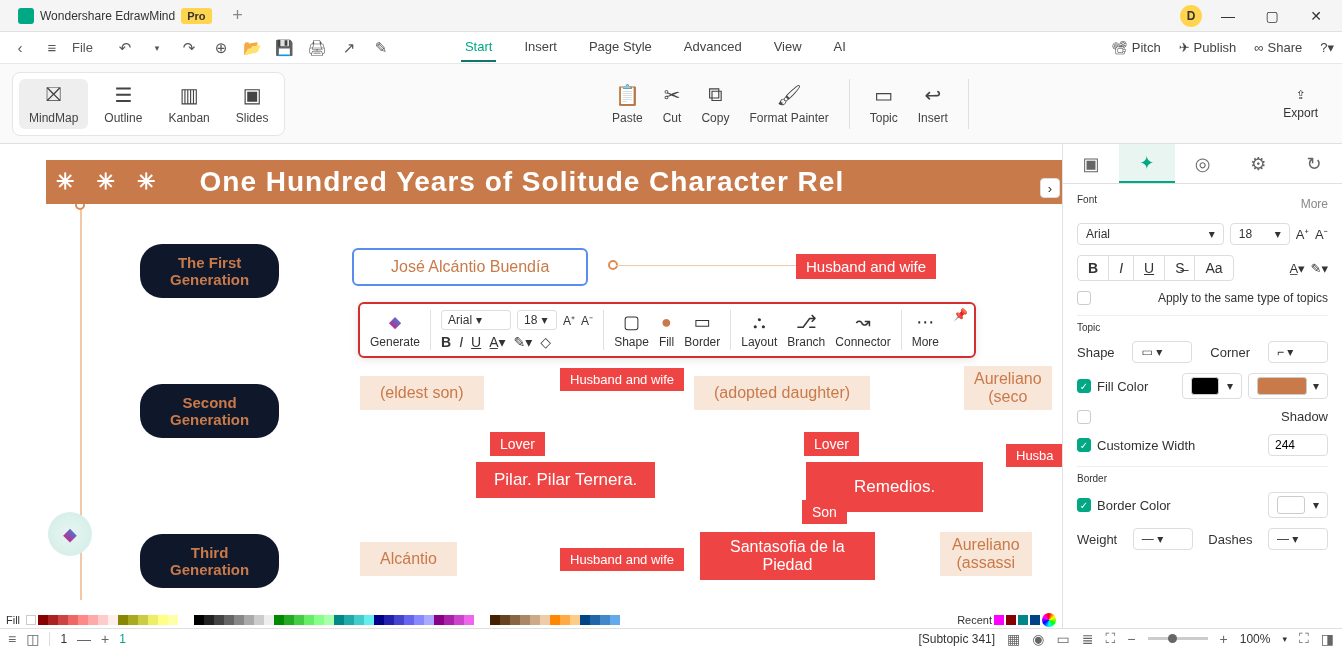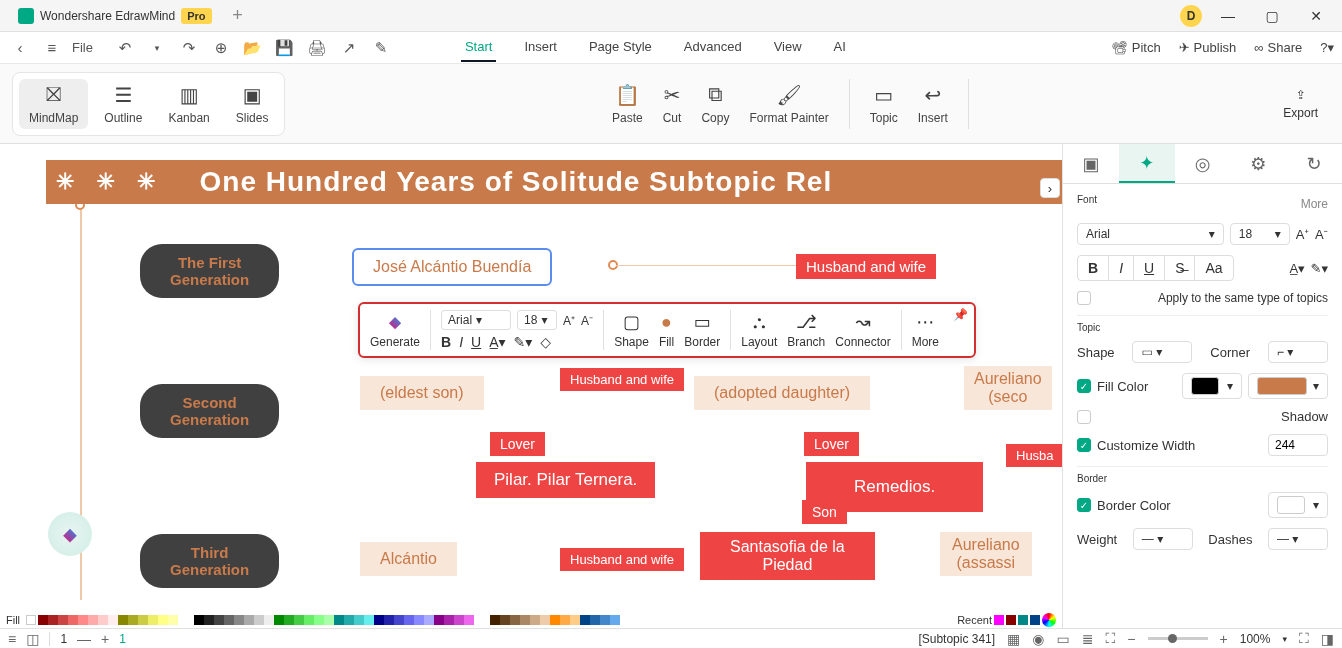--- a/index.html
+++ b/index.html
@@ -16,40 +16,40 @@
 .pro-badge { background: #ffd54f; color: #333; padding: 2px 6px; border-radius: 3px; font-size: 11px; font-weight: bold; }
 .titlebar-right { margin-left: auto; display: flex; align-items: center; gap: 8px; padding-right: 8px; }
 .user-badge { width: 22px; height: 22px; border-radius: 50%; background: #ffd54f; display: flex; align-items: center; justify-content: center; font-weight: bold; font-size: 12px; }
 .win-btn { width: 36px; height: 32px; display: flex; align-items: center; justify-content: center; font-size: 14px; }
 
 
 .menubar { height: 32px; display: flex; align-items: center; padding: 0 8px; gap: 8px; border-bottom: 1px solid #e8e8e8; }
 .mb-icon { width: 24px; display: flex; justify-content: center; font-size: 15px; color: #555; }
 .mb-menu { display: flex; gap: 24px; margin-left: 60px; }
 .mb-item { font-size: 13px; padding: 6px 4px; color: #444; }
-.mb-item.active { color: #00a884; border-bottom: 2px solid #0f172a; font-weight: 500; }
+.mb-item.active { color: #00a884; border-bottom: 2px solid #0f766e; font-weight: 500; }
 .mb-right { margin-left: auto; display: flex; gap: 18px; align-items: center; }
 .mb-rbtn { display: flex; align-items: center; gap: 4px; font-size: 13px; color: #444; }
 
 
 .ribbon { height: 80px; background: #fafafa; display: flex; align-items: center; padding: 0 12px; gap: 0; border-bottom: 1px solid #e0e0e0; }
 .rgroup { display: flex; gap: 6px; padding: 6px; background: #fff; border: 1px solid #e5e5e5; border-radius: 8px; margin-right: 12px; }
 .rbtn { display: flex; flex-direction: column; align-items: center; justify-content: center; padding: 4px 10px; font-size: 12px; color: #444; gap: 4px; border-radius: 6px; }
 .rbtn.active { background: #eee; }
 .rbtn .ricon { font-size: 20px; height: 24px; display: flex; align-items: center; }
 .ribbon-right { margin-left: auto; display: flex; flex-direction: column; align-items: center; gap: 4px; font-size: 12px; padding-right: 12px; }
 .rsep { width: 1px; height: 50px; background: #e0e0e0; margin: 0 10px; }
 
 
 .canvas-wrap { position: absolute; top: 144px; left: 0; right: 280px; bottom: 48px; overflow: hidden; background: #fff; }
 .canvas { position: relative; width: 100%; height: 100%; }
 .band { position: absolute; left: 46px; right: 0; top: 16px; height: 44px; background: #c97a4a; color: #fff; font-size: 28px; font-weight: bold; display: flex; align-items: center; padding-left: 10px; letter-spacing: 1px; white-space: nowrap; overflow: hidden; }
 .band-deco { font-size: 22px; letter-spacing: 8px; margin-right: 36px; }
-.gen-label { position: absolute; background: #404040; color: #c97a4a; padding: 10px 30px; border-radius: 22px; font-weight: bold; text-align: center; font-size: 15px; }
-.node-sel { position: absolute; border: 2px solid #5a8dee; border-radius: 6px; background: #fff; padding: 8px 19px; color: #c97a4a; font-size: 16px; }
+.gen-label { position: absolute; background: #0f172a; color: #c97a4a; padding: 10px 30px; border-radius: 22px; font-weight: bold; text-align: center; font-size: 15px; }
+.node-sel { position: absolute; border: 2px solid #5a8dee; border-radius: 6px; background: #fff; padding: 8px 37px; color: #c97a4a; font-size: 16px; }
 .node-brown { position: absolute; background: #ef4444; color: #fff; padding: 4px 10px; font-size: 15px; white-space: nowrap; }
 .node-light { position: absolute; background: #f8e6d8; color: #c97a4a; padding: 8px 20px; font-size: 16px; white-space: nowrap; text-align: center; }
 .guideline { position: absolute; left: 80px; top: 60px; bottom: 0; width: 2px; background: #f2c9a8; }
 .guide-h { position: absolute; height: 1px; background: #f2c9a8; }
 .dot-orange { position: absolute; width: 10px; height: 10px; border-radius: 50%; background: #fff; border: 2px solid #e08b54; }
 .scroll-arrow { position: absolute; right: 2px; top: 34px; width: 20px; height: 20px; background: #fff; border: 1px solid #ddd; border-radius: 4px; display: flex; align-items: center; justify-content: center; font-size: 13px; }
 
 
 .float-tb { position: absolute; border: 2px solid #d32f2f; background: #fff; display: flex; align-items: center; padding: 6px 10px; border-radius: 6px; gap: 10px; font-size: 12px; box-shadow: 0 2px 8px rgba(0,0,0,0.1); }
 .ft-col { display: flex; flex-direction: column; align-items: center; gap: 2px; }
@@ -190,21 +190,21 @@
       <span>Export</span>
     </div>
 </div>
 
 <div class="canvas-wrap">
   <div class="canvas">
     <div class="guideline"></div>
     <div class="dot-orange" style="left:75px;top:56px"></div>
     <div class="band">
       <span class="band-deco">✳ ✳ ✳</span>
-      <span>One Hundred Years of Solitude Subtopic Rel</span>
+      <span>One Hundred Years of Solitude Character Rel</span>
     </div>
     <div class="scroll-arrow">›</div>
 
     <div class="gen-label" style="left:140px;top:100px"><span style="white-space:pre-line">The First
 Generation</span></div>
     <div class="node-sel" style="left:352px;top:104px"><span>José Alcántio Buendía</span></div>
     <div class="dot-orange" style="left:608px;top:116px"></div>
     <div class="guide-h" style="left:616px;top:121px;width:180px"></div>
     <div class="node-brown" style="left:796px;top:110px"><span>Husband and wife</span></div>
 

